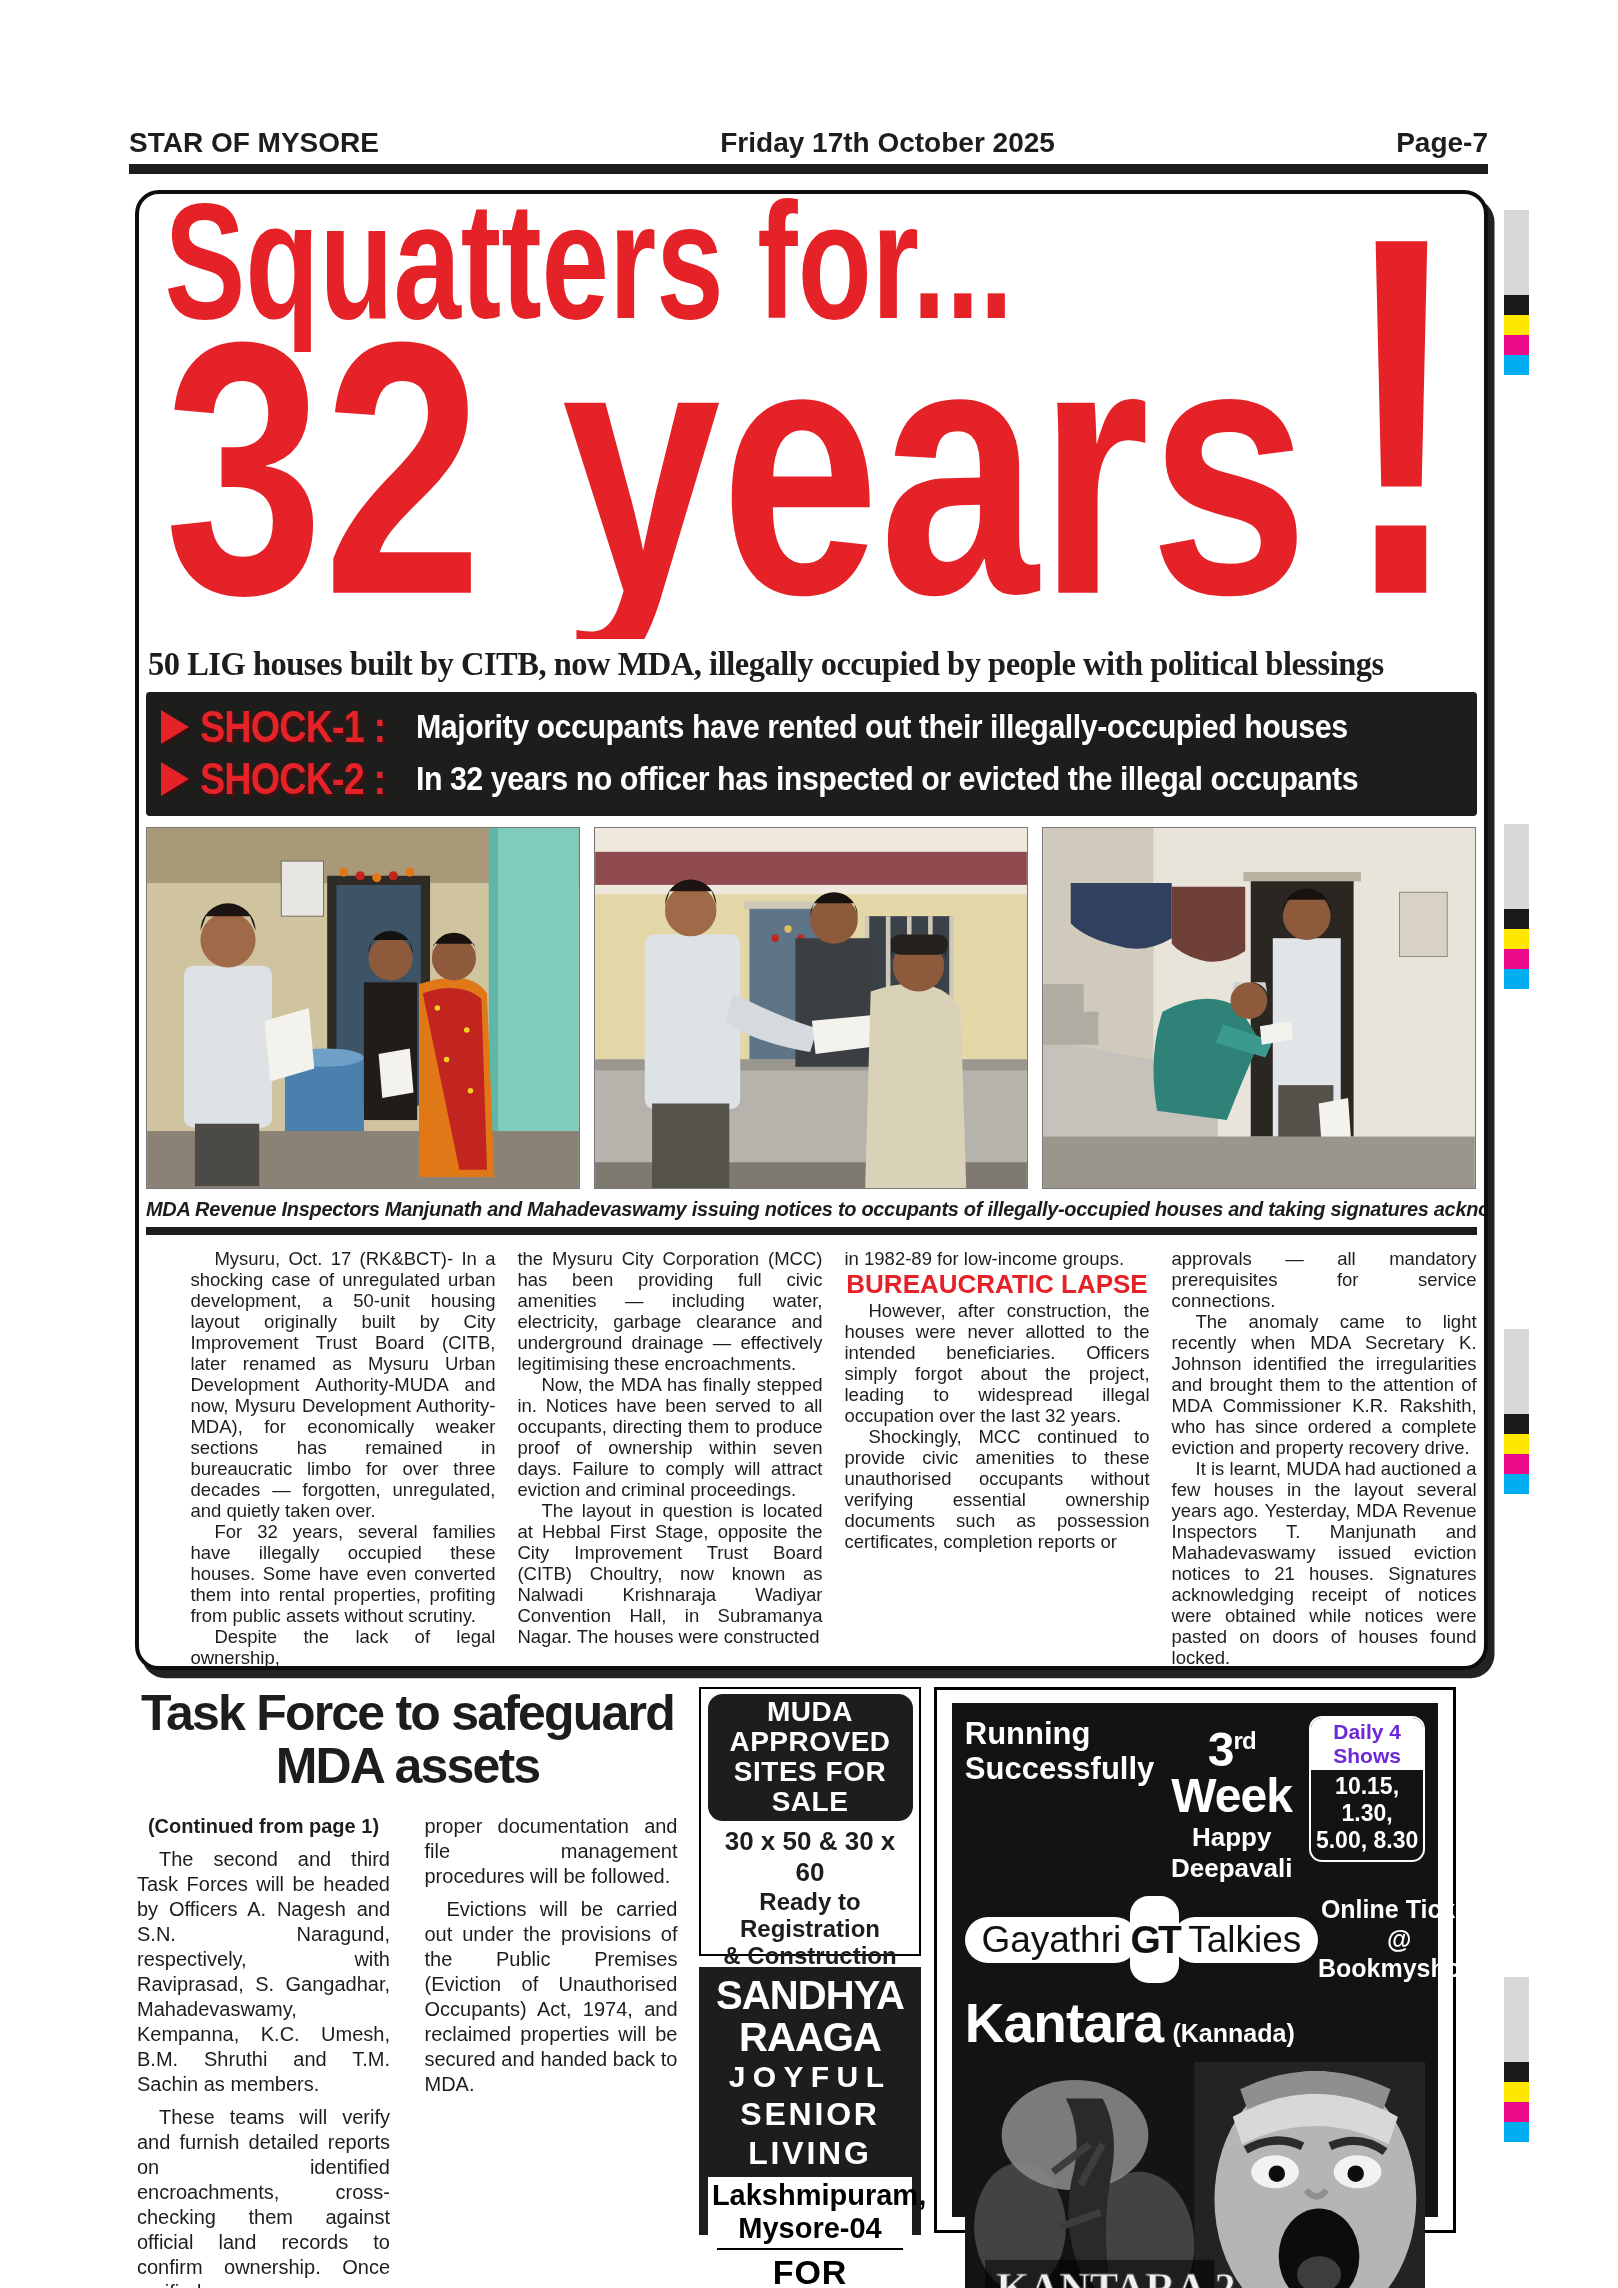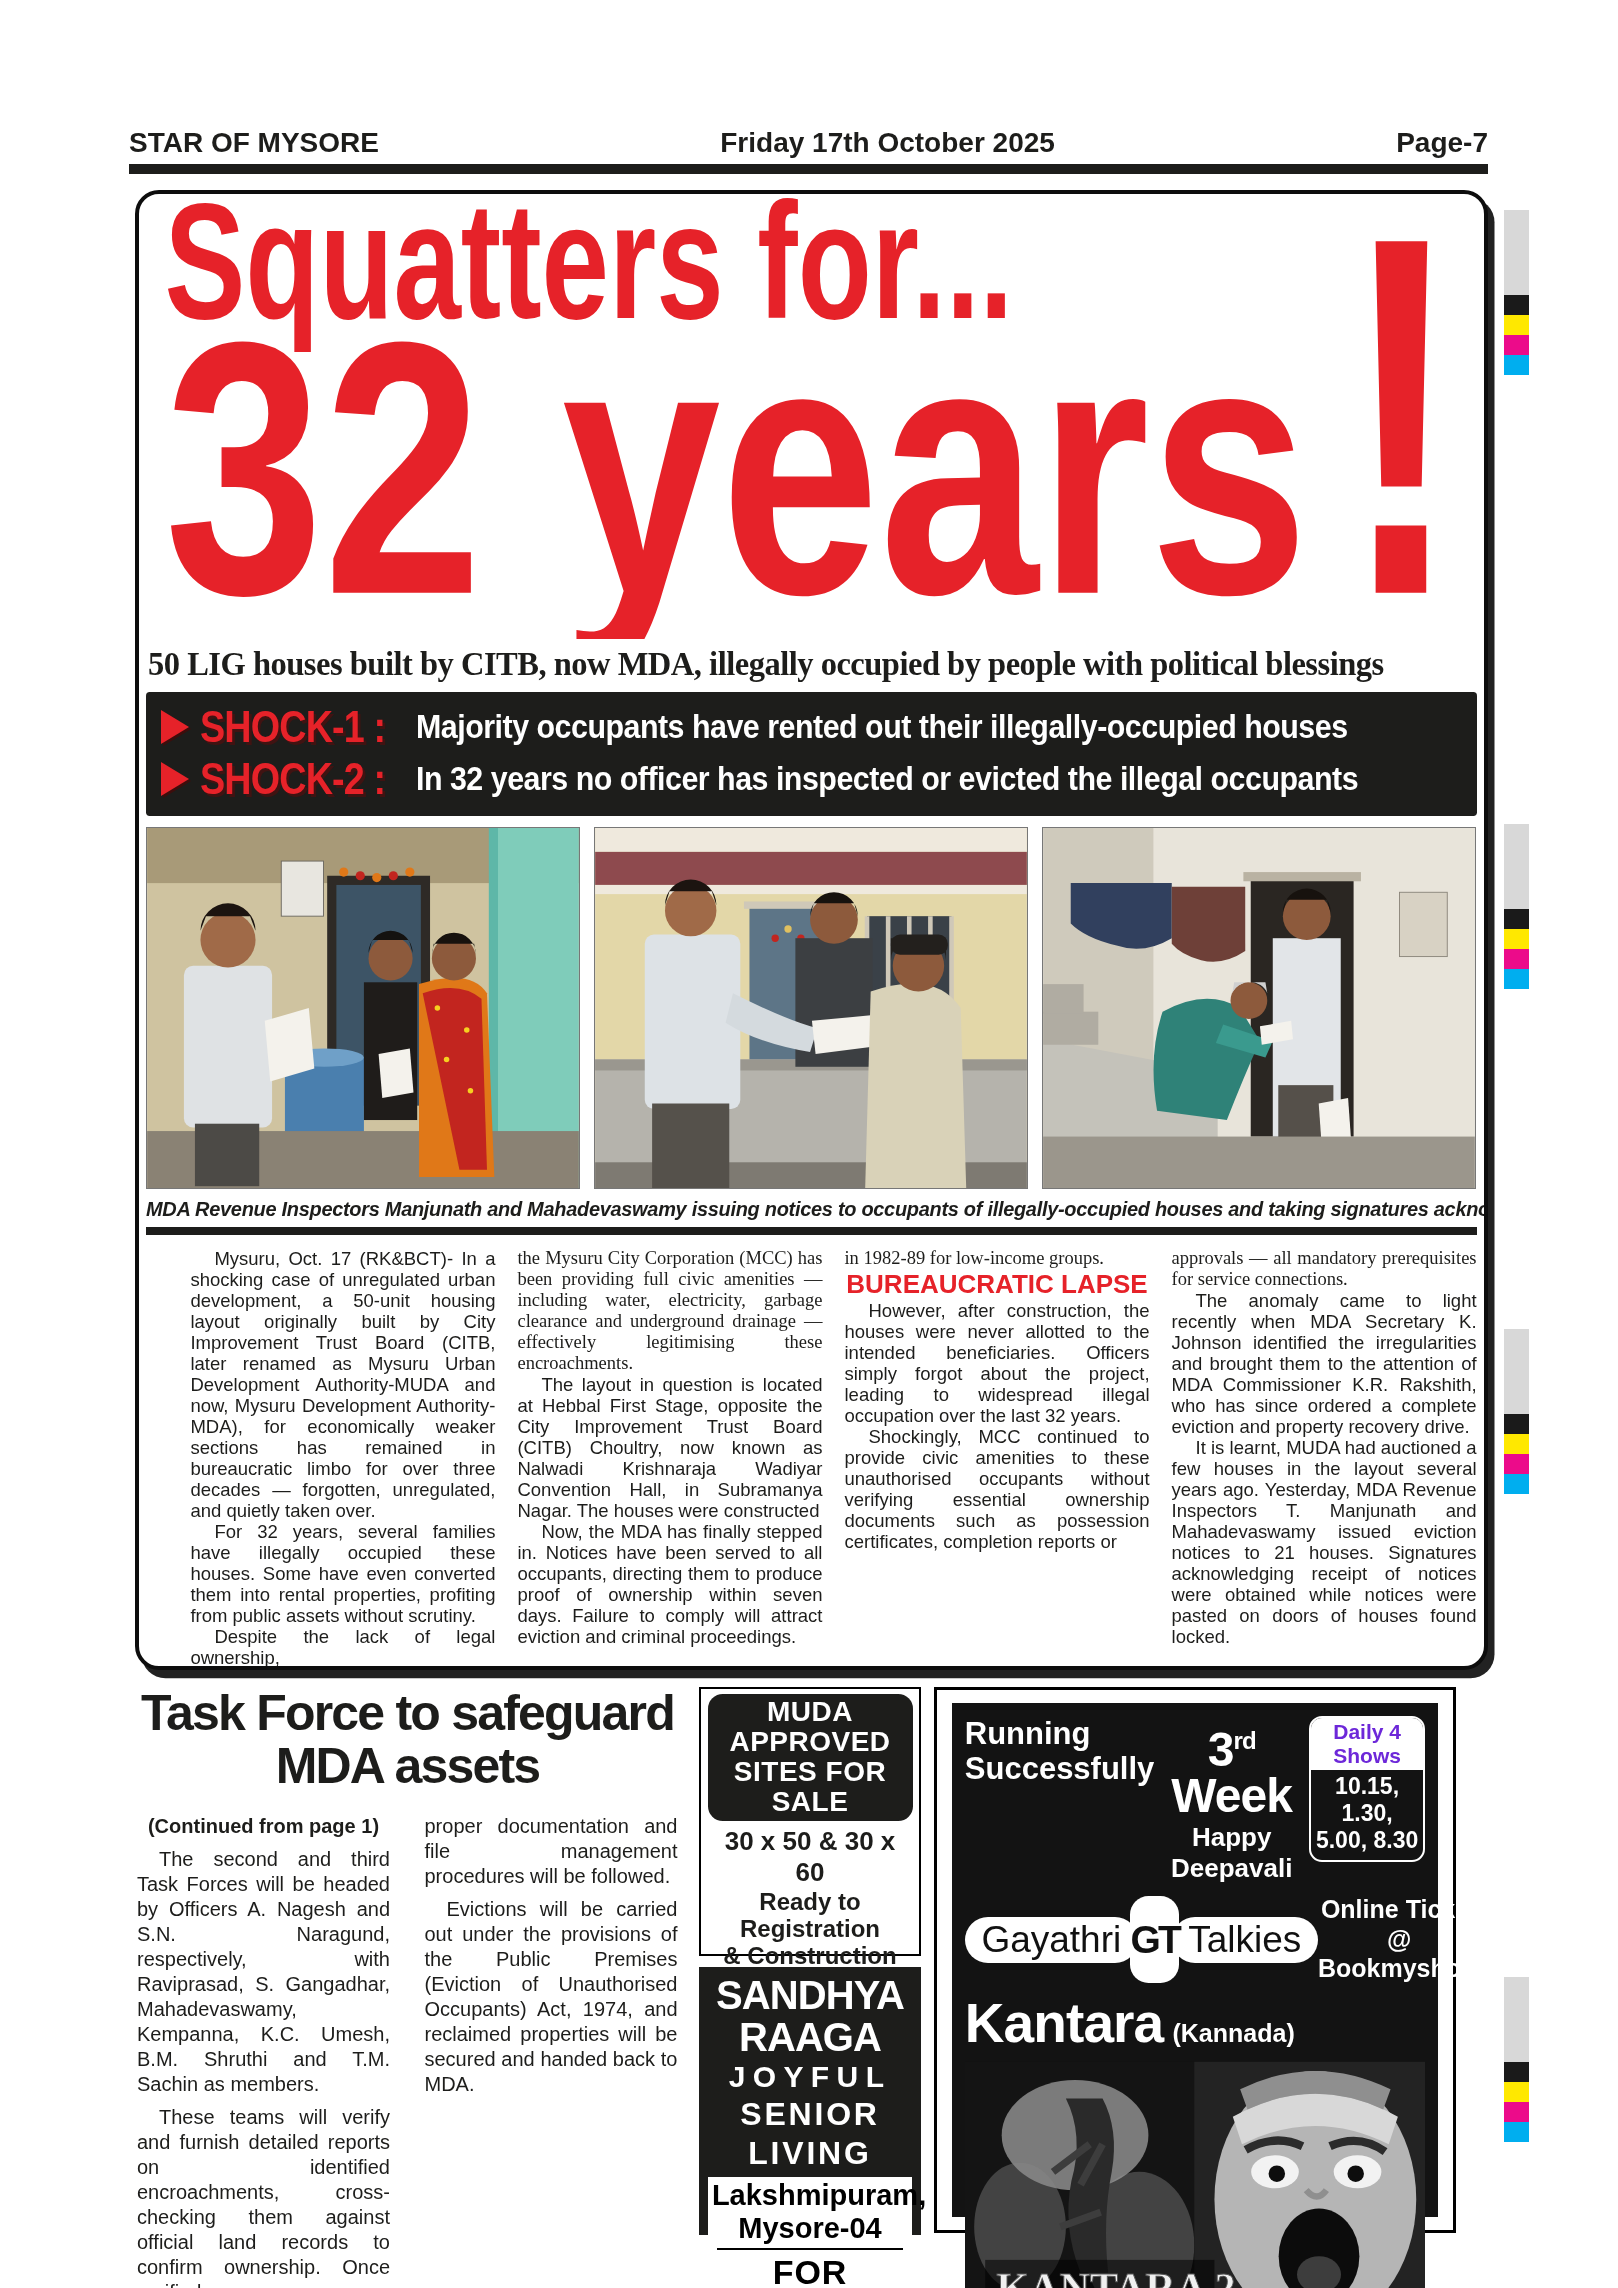--- a/index.html
+++ b/index.html
@@ -30,21 +30,21 @@
   .photo{width:434px; height:362px; border:0.9px solid #777; background:#ddd;}
   .photo svg{display:block; width:100%; height:100%;}
 
   .caption{margin-top:7.4px; font-weight:bold; font-style:italic; font-size:21px; white-space:nowrap;
            transform:scale(.95,1); transform-origin:left; letter-spacing:-0.3px;}
   .cap-rule{height:7.4px; background:var(--ink); margin-top:6.5px;}
 
   .cols{display:flex; gap:22px; margin-top:13px;margin-left:44px;}
   .col{width:316px; font-size:18.5px; line-height:21px; text-align:justify;}
   .col p{text-indent:24px; margin:0;}
-  .col p.noindent{text-indent:0;font-family:Liberation Serif, serif;}
+  .col p.noindent{text-indent:0;}
   .col .redhead{color:var(--red); font-weight:bold; font-size:26px; text-align:center; text-indent:0; line-height:31px;}
 
   
   .bottom{position:absolute; left:129px; top:1687px; width:1375px; height:550px; display:flex; gap:13px;}
 
   .taskforce{width:557px;}
   .tf-title{font-weight:bold; font-size:50px; line-height:53px; text-align:center; letter-spacing:-1.8px;}
   .tf-cols{display:flex; gap:18.5px; margin-top:13px;}
   .tf-col{width:269px; font-size:20px; line-height:25px; text-align:justify;}
   .tf-col p{text-indent:22px; margin:8px;}
@@ -235,22 +235,22 @@
     <div class="cap-rule"></div>
 
     <div class="cols">
       <div class="col">
         <p>Mysuru, Oct. 17 (RK&amp;BCT)- In a shocking case of unregulated urban development, a 50-unit housing layout originally built by City Improvement Trust Board (CITB, later renamed as Mysuru Urban Development Authority-MUDA and now, Mysuru Development Authority-MDA), for economically weaker sections has remained in bureaucratic limbo for over three decades — forgotten, unregulated, and quietly taken over.</p>
         <p>For 32 years, several families have illegally occupied these houses. Some have even converted them into rental properties, profiting from public assets without scrutiny.</p>
         <p>Despite the lack of legal ownership,</p>
       </div>
       <div class="col">
         <p class="noindent">the Mysuru City Corporation (MCC) has been providing full civic amenities — including water, electricity, garbage clearance and underground drainage — effectively legitimising these encroachments.</p>
+        <p>Now, the MDA has finally stepped in. Notices have been served to all occupants, directing them to produce proof of ownership within seven days. Failure to comply will attract eviction and criminal proceedings.</p>
         <p>The layout in question is located at Hebbal First Stage, opposite the City Improvement Trust Board (CITB) Choultry, now known as Nalwadi Krishnaraja Wadiyar Convention Hall, in Subramanya Nagar. The houses were constructed</p>
-        <p>Now, the MDA has finally stepped in. Notices have been served to all occupants, directing them to produce proof of ownership within seven days. Failure to comply will attract eviction and criminal proceedings.</p>
       </div>
       <div class="col">
         <p class="noindent">in 1982-89 for low-income groups.</p>
         <p class="redhead">BUREAUCRATIC LAPSE</p>
         <p>However, after construction, the houses were never allotted to the intended beneficiaries. Officers simply forgot about the project, leading to widespread illegal occupation over the last 32 years.</p>
         <p>Shockingly, MCC continued to provide civic amenities to these unauthorised occupants without verifying essential ownership documents such as possession certificates, completion reports or</p>
       </div>
       <div class="col">
         <p class="noindent">approvals — all mandatory prerequisites for service connections.</p>
         <p>The anomaly came to light recently when MDA Secretary K. Johnson identified the irregularities and brought them to the attention of MDA Commissioner K.R. Rakshith, who has since ordered a complete eviction and property recovery drive.</p>

